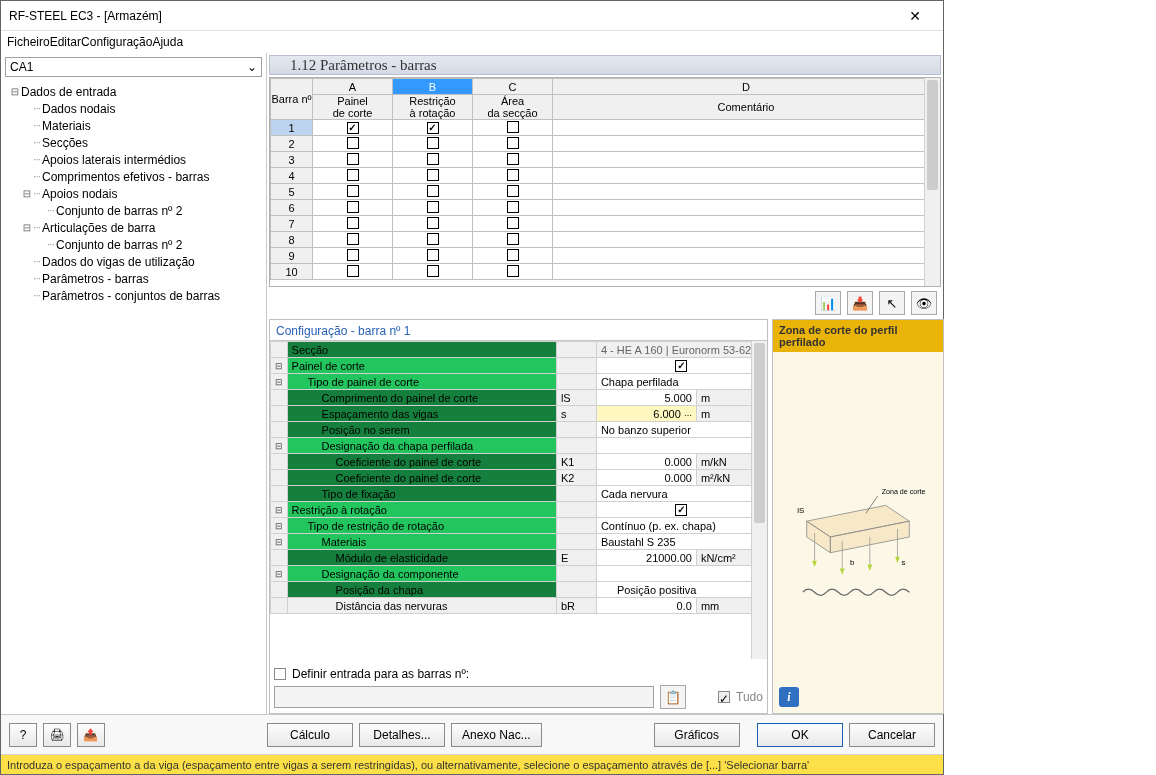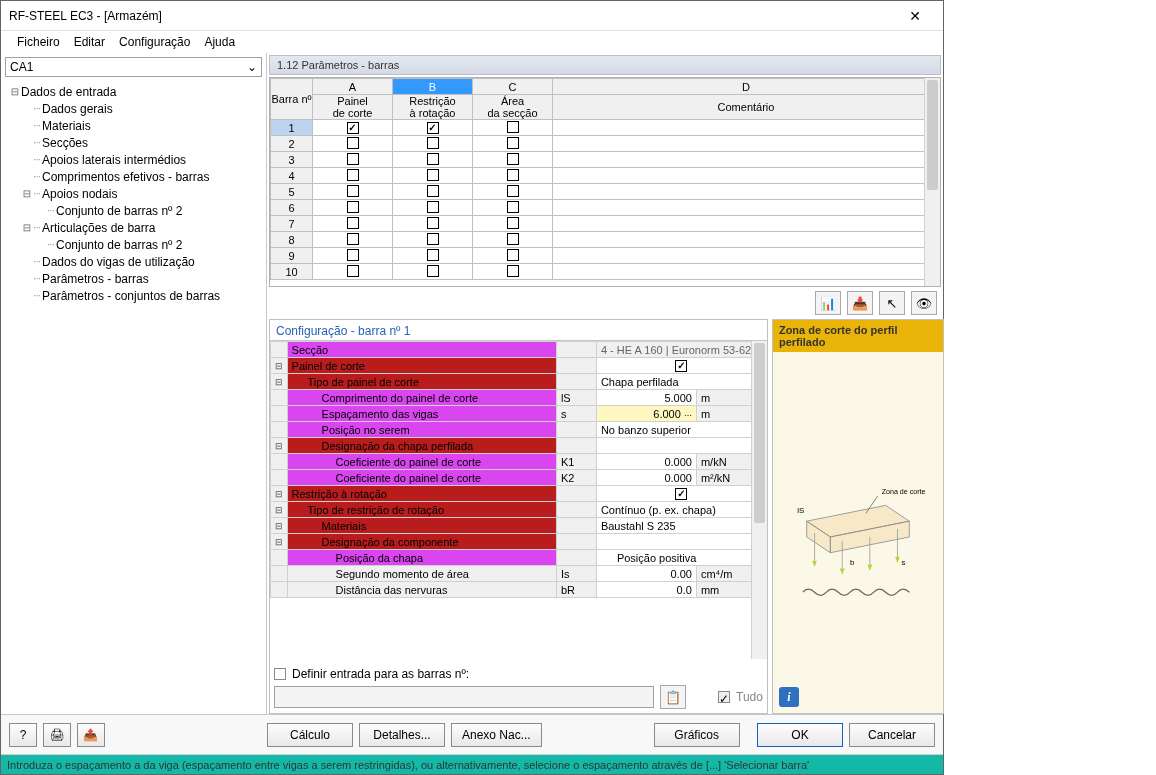--- a/index.html
+++ b/index.html
@@ -1,76 +1,76 @@
 <!DOCTYPE html>
 <html><head>
 <meta charset="utf-8">
 <style>
 * { box-sizing: border-box; margin: 0; padding: 0; }
 body { font-family: "Segoe UI", Tahoma, sans-serif; font-size: 12px; background: #fff; color: #000; }
 .window { width: 944px; height: 775px; border: 1px solid #646464; display: flex; flex-direction: column; position: relative; }
 .titlebar { height: 30px; display: flex; align-items: center; padding: 0 8px; background: #fff; border-bottom: 1px solid #e0e0e0; }
 .titlebar .title { flex: 1; font-size: 12px; }
 .titlebar .close { width: 40px; text-align: center; font-size: 14px; cursor: pointer; }
-.menubar { height: 22px; display: flex; align-items: center; gap: 14px; padding: 0 16px; background: #fff; }
+.menubar { height: 22px; display: flex; align-items: center; padding: 0 6px; background: #fff; }
 .menubar span { cursor: pointer; }
 .content { flex: 1; display: flex; min-height: 0; }
 .left-panel { width: 266px; border-right: 1px solid #c8c8c8; display: flex; flex-direction: column; background: #fff; padding: 2px; }
 .combo { height: 20px; border: 1px solid #a0a0a0; display: flex; align-items: center; padding: 0 4px; margin: 2px; position: relative; }
 .combo .chev { position: absolute; right: 4px; }
 .tree { flex: 1; padding: 4px 2px; overflow: auto; }
 .tree-item { display: flex; align-items: center; height: 17px; padding-left: 4px; white-space: nowrap; }
 .tree-item .exp { width: 12px; text-align: center; color: #666; font-size: 10px; }
 .tree-item .dots { color: #999; font-size: 10px; letter-spacing: -1px; margin-right: 2px; }
 .tree-item.lvl1 { padding-left: 16px; }
 .tree-item.lvl2 { padding-left: 30px; }
 .right-panel { flex: 1; display: flex; flex-direction: column; min-width: 0; }
-.section-header { height: 20px; background: linear-gradient(#e4e8ef,#d4dae6); border: 1px solid #b8c0d0; display: flex; align-items: center; padding: 0 7px; color: #333; font-size: 11px; margin: 2px; }
+.section-header { height: 20px; background: linear-gradient(#e4e8ef,#d4dae6); border: 1px solid #b8c0d0; display: flex; align-items: center; padding: 0 20px; color: #333; font-size: 15px; margin: 2px; font-family: Liberation Serif, serif; }
 .grid-wrap { height: 210px; margin: 0 2px; position: relative; border: 1px solid #b0b0b0; overflow: hidden; }
 .grid { border-collapse: collapse; width: 100%; font-size: 11px; }
 .grid th, .grid td { border: 1px solid #c0c0c0; padding: 0; height: 16px; text-align: center; background: #fff; }
 .grid th { background: #f0f0f0; font-weight: normal; }
 .grid th.sel { background: #3399ff; color: #fff; }
 .grid .rowh { background: #f0f0f0; width: 40px; }
 .grid tr.sel td:first-child { background: #bcd4f0; }
 .cb { display: inline-block; width: 12px; height: 12px; border: 1.5px solid #000; line-height: 9px; font-size: 10px; text-align: center; }
 .cb.checked::after { content: "✓"; font-weight: bold; }
 .toolbar-row { display: flex; justify-content: flex-end; gap: 6px; padding: 4px 6px; }
 .tool-btn { width: 26px; height: 24px; border: 1px solid #a8a8a8; background: #f4f4f4; display: flex; align-items: center; justify-content: center; cursor: pointer; font-size: 13px; }
 .lower { flex: 1; display: flex; gap: 4px; margin: 0 2px; min-height: 0; }
 .props-panel { flex: 1; border: 1px solid #c0c0c0; display: flex; flex-direction: column; min-height: 0; }
 .props-title { color: #2861b5; padding: 4px 6px 2px; font-size: 12px; }
 .props-grid-wrap { flex: 1; overflow: hidden; position: relative; border-top: 1px solid #c8c8c8; }
 .props-grid { border-collapse: collapse; width: 100%; font-size: 11px; }
 .props-grid td { border: 1px solid #d0d0d0; height: 16px; padding: 0 4px; background: #fff; white-space: nowrap; }
-.props-grid td.label { background: #d946ef; }
+.props-grid td.label { background: #15803d; }
 .props-grid td.sym { width: 40px; background: #f0f0f0; text-align: left; }
 .props-grid td.val { width: 100px; text-align: right; background: #fff; }
 .props-grid td.val.highlight { background: #fff8c0; }
 .props-grid td.unit { width: 70px; background: #f0f0f0; text-align: left; }
 .props-grid td.exp { width: 14px; text-align: center; color: #555; font-size: 9px; background: #f0f0f0; border-right: none; }
-.props-grid tr.group td.label { background: #b91c1c; }
+.props-grid tr.group td.label { background: #22c55e; }
 .props-grid .indent1 { padding-left: 20px; }
 .props-grid .indent2 { padding-left: 34px; }
 .props-grid .indent3 { padding-left: 48px; }
 .vscroll { position: absolute; right: 0; top: 0; bottom: 0; width: 16px; background: #f0f0f0; border-left: 1px solid #d0d0d0; }
 .vscroll .thumb { position: absolute; left: 2px; right: 2px; top: 2px; height: 110px; background: #cdcdcd; border-radius: 2px; }
 .define-row { display: flex; align-items: center; gap: 6px; padding: 8px 4px 4px; }
 .define-row .chk { width: 12px; height: 12px; border: 1px solid #888; }
 .define-input { flex: 0 0 380px; height: 22px; border: 1px solid #a0a0a0; background: #f4f4f4; }
 .preview-panel { width: 210px; border: 1px solid #c0c0c0; display: flex; flex-direction: column; }
 .preview-title { padding: 4px 6px; font-size: 11px; font-weight: bold; color: #333; background: #eab308; }
 .preview-img { flex: 1; background: #fbf8e8; display: flex; align-items: center; justify-content: center; position: relative; }
 .info-btn { position: absolute; left: 6px; bottom: 6px; width: 20px; height: 20px; background: #3070c0; color: #fff; border-radius: 3px; display: flex; align-items: center; justify-content: center; font-weight: bold; font-style: italic; font-family: serif; }
 .footer { height: 40px; border-top: 1px solid #c8c8c8; display: flex; align-items: center; padding: 0 8px; gap: 6px; background: #f8f8f8; }
 .footer .spacer { flex: 1; }
 .btn { height: 24px; min-width: 86px; padding: 0 10px; border: 1px solid #8a8a8a; background: linear-gradient(#fdfdfd,#e8e8e8); cursor: pointer; font-size: 12px; }
 .btn.icon { min-width: 28px; width: 28px; padding: 0; display: flex; align-items: center; justify-content: center; }
 .btn.primary { border: 1.5px solid #1a5fb4; }
-.statusbar { height: 20px; background: #14b8a6; border-top: 1px solid #d0d0d0; display: flex; align-items: center; padding: 0 6px; font-size: 11px; color: #333; }
+.statusbar { height: 20px; background: #fde047; border-top: 1px solid #d0d0d0; display: flex; align-items: center; padding: 0 6px; font-size: 11px; color: #333; }
 svg.diagram { width: 170px; height: 150px; }
 </style>
 </head>
 <body>
 
 <div class="window">
   <div class="titlebar">
     <span class="title">RF-STEEL EC3 - [Armazém]</span>
     <span class="close">✕</span>
   </div>
@@ -87,21 +87,21 @@
         <span class="chev">⌄</span>
       </div>
       <div class="tree" id="tree">
           <div class="tree-item">
             <span class="exp">⊟</span>
             <span>Dados de entrada</span>
           </div>
           <div class="tree-item lvl1">
             <span class="exp"></span>
             <span class="dots">···</span>
-            <span>Dados gerais</span>
+            <span>Dados nodais</span>
           </div>
           <div class="tree-item lvl1">
             <span class="exp"></span>
             <span class="dots">···</span>
             <span>Materiais</span>
           </div>
           <div class="tree-item lvl1">
             <span class="exp"></span>
             <span class="dots">···</span>
             <span>Secções</span>
@@ -312,56 +312,62 @@
                     <td class="val">0.000</td>
                     <td class="unit">m/kN</td>
                   </tr>
                   <tr>
                     <td class="exp"></td>
                     <td class="label indent3">Coeficiente do painel de corte</td>
                     <td class="sym">K2</td>
                     <td class="val">0.000</td>
                     <td class="unit">m²/kN</td>
                   </tr>
+                  <tr>
+                    <td class="exp"></td>
+                    <td class="label indent2">Tipo de fixação</td>
+                    <td class="sym"></td>
+                    <td colspan="2" style="text-align:left;padding-left:4px;">Cada nervura</td>
+                  </tr>
                   <tr class="group">
                     <td class="exp">⊟</td>
                     <td class="label indent0">Restrição à rotação</td>
                     <td class="sym"></td>
                     <td class="val" colspan="2" style="text-align:center"><span class="cb checked"></span></td>
                   </tr>
                   <tr class="group">
                     <td class="exp">⊟</td>
                     <td class="label indent1">Tipo de restrição de rotação</td>
                     <td class="sym"></td>
                     <td colspan="2" style="text-align:left;padding-left:4px;">Contínuo (p. ex. chapa)</td>
                   </tr>
                   <tr class="group">
                     <td class="exp">⊟</td>
                     <td class="label indent2">Materiais</td>
                     <td class="sym"></td>
                     <td colspan="2" style="text-align:left;padding-left:4px;">Baustahl S 235</td>
                   </tr>
+                  <tr>
+                    <td class="exp"></td>
+                    <td class="label indent3">Módulo de elasticidade</td>
+                    <td class="sym">E</td>
+                    <td class="val">21000.00</td>
+                    <td class="unit">kN/cm²</td>
+                  </tr>
                   <tr class="group">
                     <td class="exp">⊟</td>
                     <td class="label indent2">Designação da componente</td>
                     <td class="sym"></td>
                     <td colspan="2" style="text-align:left;padding-left:4px;"></td>
                   </tr>
                   <tr>
                     <td class="exp"></td>
                     <td class="label indent3">Posição da chapa</td>
                     <td class="sym"></td>
                     <td colspan="2" style="text-align:left;padding-left:20px;">Posição positiva</td>
-                  </tr>
-                  <tr>
-                    <td class="exp"></td>
-                    <td class="label indent3" style="background:#f0f0f0">Segundo momento de área</td>
-                    <td class="sym">Is</td>
-                    <td class="val">0.00</td>
-                    <td class="unit">cm⁴/m</td>
                   </tr>
                   <tr>
                     <td class="exp"></td>
                     <td class="label indent3" style="background:#f0f0f0">Distância das nervuras</td>
                     <td class="sym">bR</td>
                     <td class="val">0.0</td>
                     <td class="unit">mm</td>
                   </tr>
                 </tbody>
               </table>

